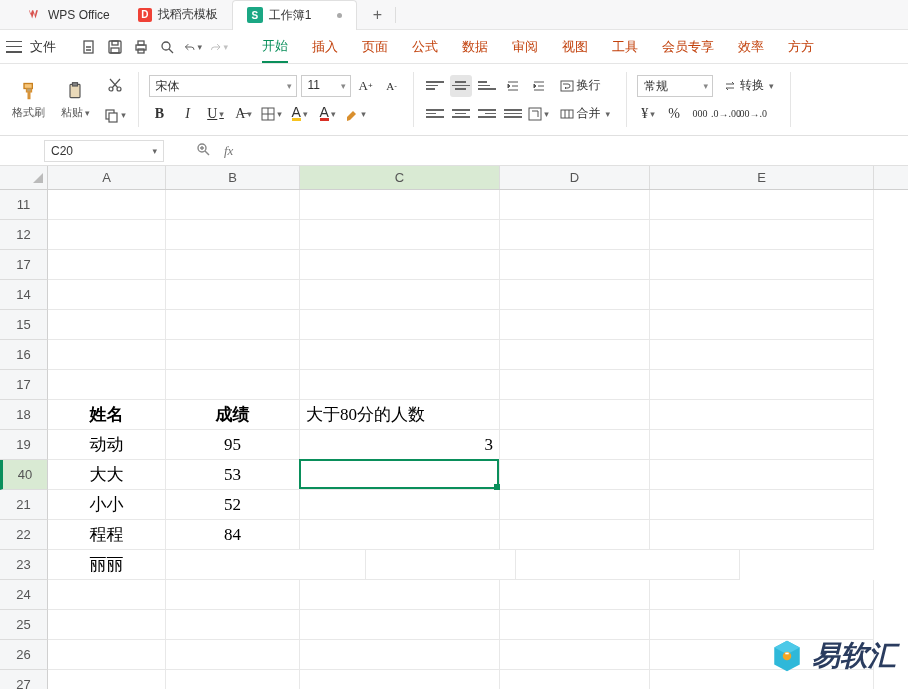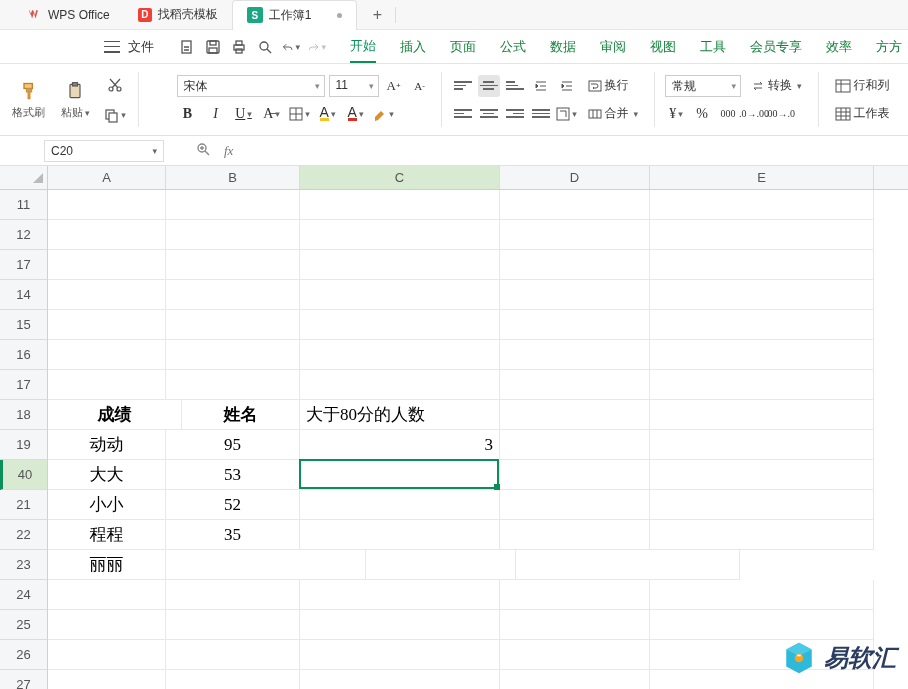--- a/index.html
+++ b/index.html
@@ -10,27 +10,27 @@
 .title-tab { display: flex; align-items: center; gap: 6px; padding: 0 14px; height: 30px; font-size: 12px; cursor: default; }
 .title-tab.active { background: #fff; border: 1px solid #e0e0e0; border-bottom: none; border-radius: 4px 4px 0 0; }
 .wps-logo { width: 14px; height: 14px; fill: #d9534f; }
 .dk-logo { width: 14px; height: 14px; background:#ef4136; display:inline-flex;align-items:center;justify-content:center;border-radius:2px; color:#fff;font-size:10px;font-weight:bold;}
 .s-logo { width: 16px; height: 16px; background:#1ba784; color:#fff; font-size:10px; font-weight:bold; display:inline-flex; align-items:center; justify-content:center; border-radius:2px;}
 .tab-dot { width:5px; height:5px; border-radius:50%; background:#aaa; margin-left:20px; }
 .add-tab { width:16px; height:16px; margin-left:12px; display:flex;align-items:center;justify-content:center;font-size:16px;color:#666;}
 .vsep { width:1px; height:16px; background:#ddd; margin: 0 10px; }
 
 
-.menu-bar { display:flex; align-items:center; height:34px; padding:0 6px; border-bottom:1px solid #e5e5e5; gap:2px;justify-content:flex-end;}
+.menu-bar { display:flex; align-items:center; height:34px; padding:0 6px; border-bottom:1px solid #e5e5e5; gap:12px;}
 .menu-left { display:flex; align-items:center; gap:8px; }
 .ham { width:16px; height:12px; display:flex; flex-direction:column; justify-content:space-between; }
 .ham span { height:1.5px; background:#555; }
 .qa-btn { width:18px; height:18px; display:flex;align-items:center;justify-content:center; color:#555;}
 .menu-tabs { display:flex; align-items:center; gap:24px; margin-left:22px; font-size:13px; }
-.menu-tab { padding: 6px 0; cursor:default; color:#15803d;}
+.menu-tab { padding: 6px 0; cursor:default; color:#c2410c;}
 .menu-tab.active { color:#0a8f5b; border-bottom:2px solid #0a8f5b; font-weight:500; }
 
 
 .ribbon { display:flex; height:72px; border-bottom:1px solid #e0e0e0; padding:4px 8px; gap:8px; align-items:stretch; }
 .rgroup { display:flex; flex-direction:column; align-items:center; justify-content:center; gap:3px; font-size:11px; color:#555; padding:0 4px;}
 .rsep { width:1px; background:#e5e5e5; margin:4px 2px; }
 .ricon { width:22px; height:22px; display:flex;align-items:center;justify-content:center; color:#444;}
 .ricon svg { width:20px; height:20px; }
 .smallbtn { width:26px; height:24px; display:flex;align-items:center;justify-content:center; font-size:14px; color:#444;}
 .row { display:flex; gap:4px; align-items:center; }
@@ -66,21 +66,21 @@
 .cells { position:relative; }
 .cellrow { display:flex; height:30px; }
 .cell { border-right:1px solid #e8e8e8; border-bottom:1px solid #e8e8e8; display:flex; align-items:center; padding:0 6px; font-family:"SimSun",serif; font-size:17px; color:#000;}
 .bold { font-weight:bold; }
 .ctr { justify-content:center; }
 .right { justify-content:flex-end; }
 .sel-cell { position:absolute; border:2px solid #0a8f5b; pointer-events:none; }
 .sel-handle { position:absolute; width:6px; height:6px; background:#0a8f5b; right:-3px; bottom:-3px; }
 
 
-.watermark { position:absolute; right:12px; bottom:14px; display:flex; align-items:center; gap:8px; color:#2a3c5f; font-weight:bold; font-size:24px; font-style:italic;justify-content:space-between;}
+.watermark { position:absolute; right:12px; bottom:14px; display:flex; align-items:center; gap:8px; color:#2a3c5f; font-weight:bold; font-size:28px; font-style:italic;justify-content:space-between;}
 .wm-logo { width:34px; height:34px; }
 
 </style>
 </head>
 <body>
 
 <div class="title-tabs">
   <div class="title-tab">
     <svg class="wps-logo" viewBox="0 0 24 24">
         <path d="M3 4l4 14 3-9 3 9 4-14h-3l-2 8-3-8h-2l-3 8-2-8z"></path>
@@ -194,21 +194,21 @@
       </div>
     <div class="smallbtn">
         <svg width="16" height="16" viewBox="0 0 16 16" fill="none" stroke="#555" stroke-width="1.2">
           <rect x="3" y="3" width="8" height="9"></rect>
           <rect x="6" y="6" width="8" height="9" fill="#fff"></rect>
         </svg>
         <span class="caret">▾</span>
       </div>
   </div>
   <div class="rsep"></div>
-  <div style="display:flex;flex-direction:column;gap:6px;justify-content:center;margin-left:28px;">
+  <div style="display:flex;flex-direction:column;gap:6px;justify-content:center;">
     <div class="row">
       <div class="font-sel"><span>宋体</span><span class="sel-caret">▾</span></div>
       <div class="size-sel"><span>11</span><span class="sel-caret">▾</span></div>
       <div class="fmt-btn" style="font-size:13px;">A<sup style="font-size:8px;">+</sup></div>
       <div class="fmt-btn" style="font-size:11px;">A<sup style="font-size:8px;">-</sup></div>
     </div>
     <div class="fmt-row">
       <div class="fmt-btn" style="font-weight:bold;">B</div>
       <div class="fmt-btn" style="font-style:italic;">I</div>
       <div class="fmt-btn" style="text-decoration:underline;">U<span class="caret">▾</span></div>
@@ -338,36 +338,20 @@
     </div>
     <div class="row">
       <div class="fmt-btn" style="font-family:serif;">¥<span class="caret">▾</span></div>
       <div class="fmt-btn">%</div>
       <div class="fmt-btn" style="font-size:10px;">000</div>
       <div class="fmt-btn" style="font-size:10px;">.0→.00</div>
       <div class="fmt-btn" style="font-size:10px;">.00→.0</div>
     </div>
   </div>
   <div class="rsep"></div>
-  <div style="display:flex;flex-direction:column;gap:6px;justify-content:center;">
-    <div class="text-btn">
-        <svg width="16" height="14" viewBox="0 0 16 14" fill="none" stroke="#555">
-          <rect x="1" y="1" width="14" height="12"></rect>
-          <path d="M1 5h14M6 1v12"></path>
-        </svg>
-        <span>行和列</span>
-      </div>
-    <div class="text-btn">
-        <svg width="16" height="14" viewBox="0 0 16 14" fill="none" stroke="#555">
-          <rect x="1" y="1" width="14" height="12"></rect>
-          <path d="M1 5h14M1 9h14M6 1v12M11 1v12"></path>
-        </svg>
-        <span>工作表</span>
-      </div>
-  </div>
 </div>
 
 <div class="fbar-row">
   <div class="name-box">
     <span>C20</span>
     <span class="caret">▾</span>
   </div>
   <div class="fx-icons">
     <span><svg width="14" height="14" viewBox="0 0 14 14" fill="none" stroke="#888" stroke-width="1.4">
           <circle cx="6" cy="6" r="4"></circle>
@@ -458,22 +442,22 @@
           <div class="cell" style="width: 224px;"></div>
         </div>
         <div class="cellrow">
           <div class="cell" style="width: 118px;"></div>
           <div class="cell" style="width: 134px;"></div>
           <div class="cell" style="width: 200px;"></div>
           <div class="cell" style="width: 150px;"></div>
           <div class="cell" style="width: 224px;"></div>
         </div>
         <div class="cellrow">
+          <div class="cell bold ctr" style="width: 118px;">姓名</div>
           <div class="cell bold ctr" style="width: 134px;">成绩</div>
-          <div class="cell bold ctr" style="width: 118px;">姓名</div>
           <div class="cell" style="width: 200px;">大于80分的人数</div>
           <div class="cell" style="width: 150px;"></div>
           <div class="cell" style="width: 224px;"></div>
         </div>
         <div class="cellrow">
           <div class="cell ctr" style="width: 118px;">动动</div>
           <div class="cell ctr" style="width: 134px;">95</div>
           <div class="cell right" style="width: 200px;">3</div>
           <div class="cell" style="width: 150px;"></div>
           <div class="cell" style="width: 224px;"></div>
@@ -487,21 +471,21 @@
         </div>
         <div class="cellrow">
           <div class="cell ctr" style="width: 118px;">小小</div>
           <div class="cell ctr" style="width: 134px;">52</div>
           <div class="cell" style="width: 200px;"></div>
           <div class="cell" style="width: 150px;"></div>
           <div class="cell" style="width: 224px;"></div>
         </div>
         <div class="cellrow">
           <div class="cell ctr" style="width: 118px;">程程</div>
-          <div class="cell ctr" style="width: 134px;">35</div>
+          <div class="cell ctr" style="width: 134px;">84</div>
           <div class="cell" style="width: 200px;"></div>
           <div class="cell" style="width: 150px;"></div>
           <div class="cell" style="width: 224px;"></div>
         </div>
         <div class="cellrow">
           <div class="cell ctr" style="width: 118px;">丽丽</div>
           <div class="cell" style="width: 200px;"></div>
           <div class="cell" style="width: 150px;"></div>
           <div class="cell" style="width: 224px;"></div>
         </div>

